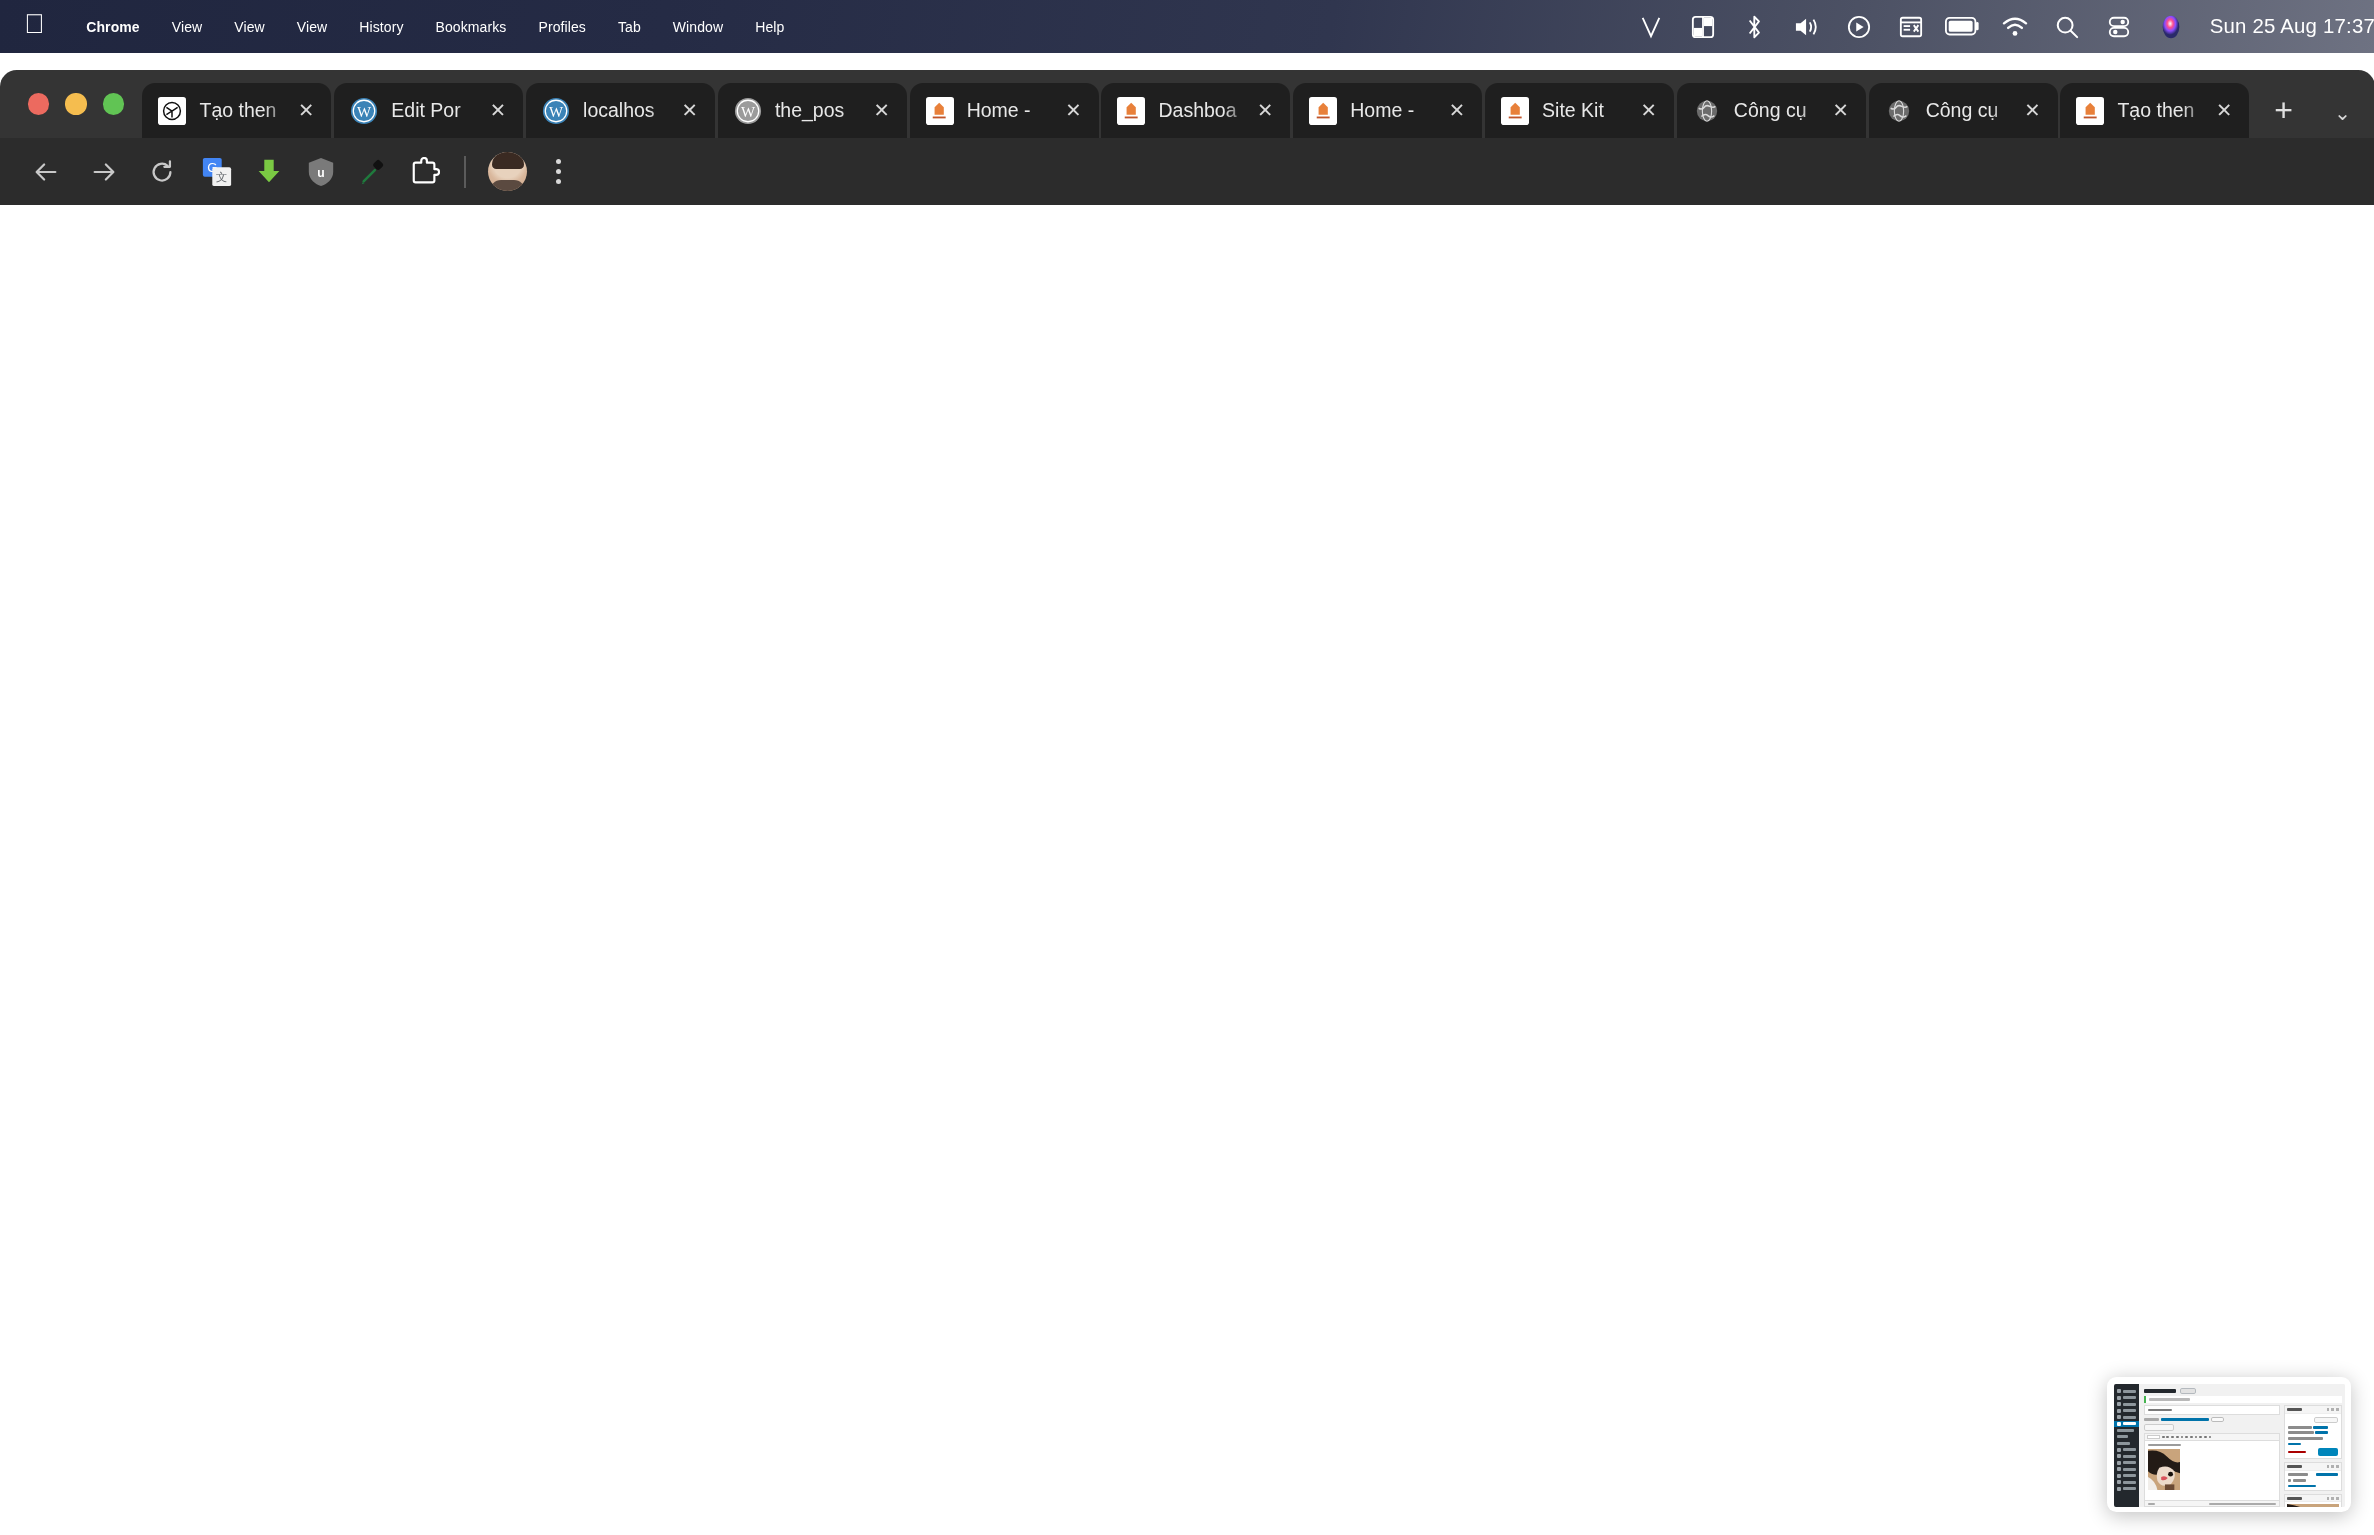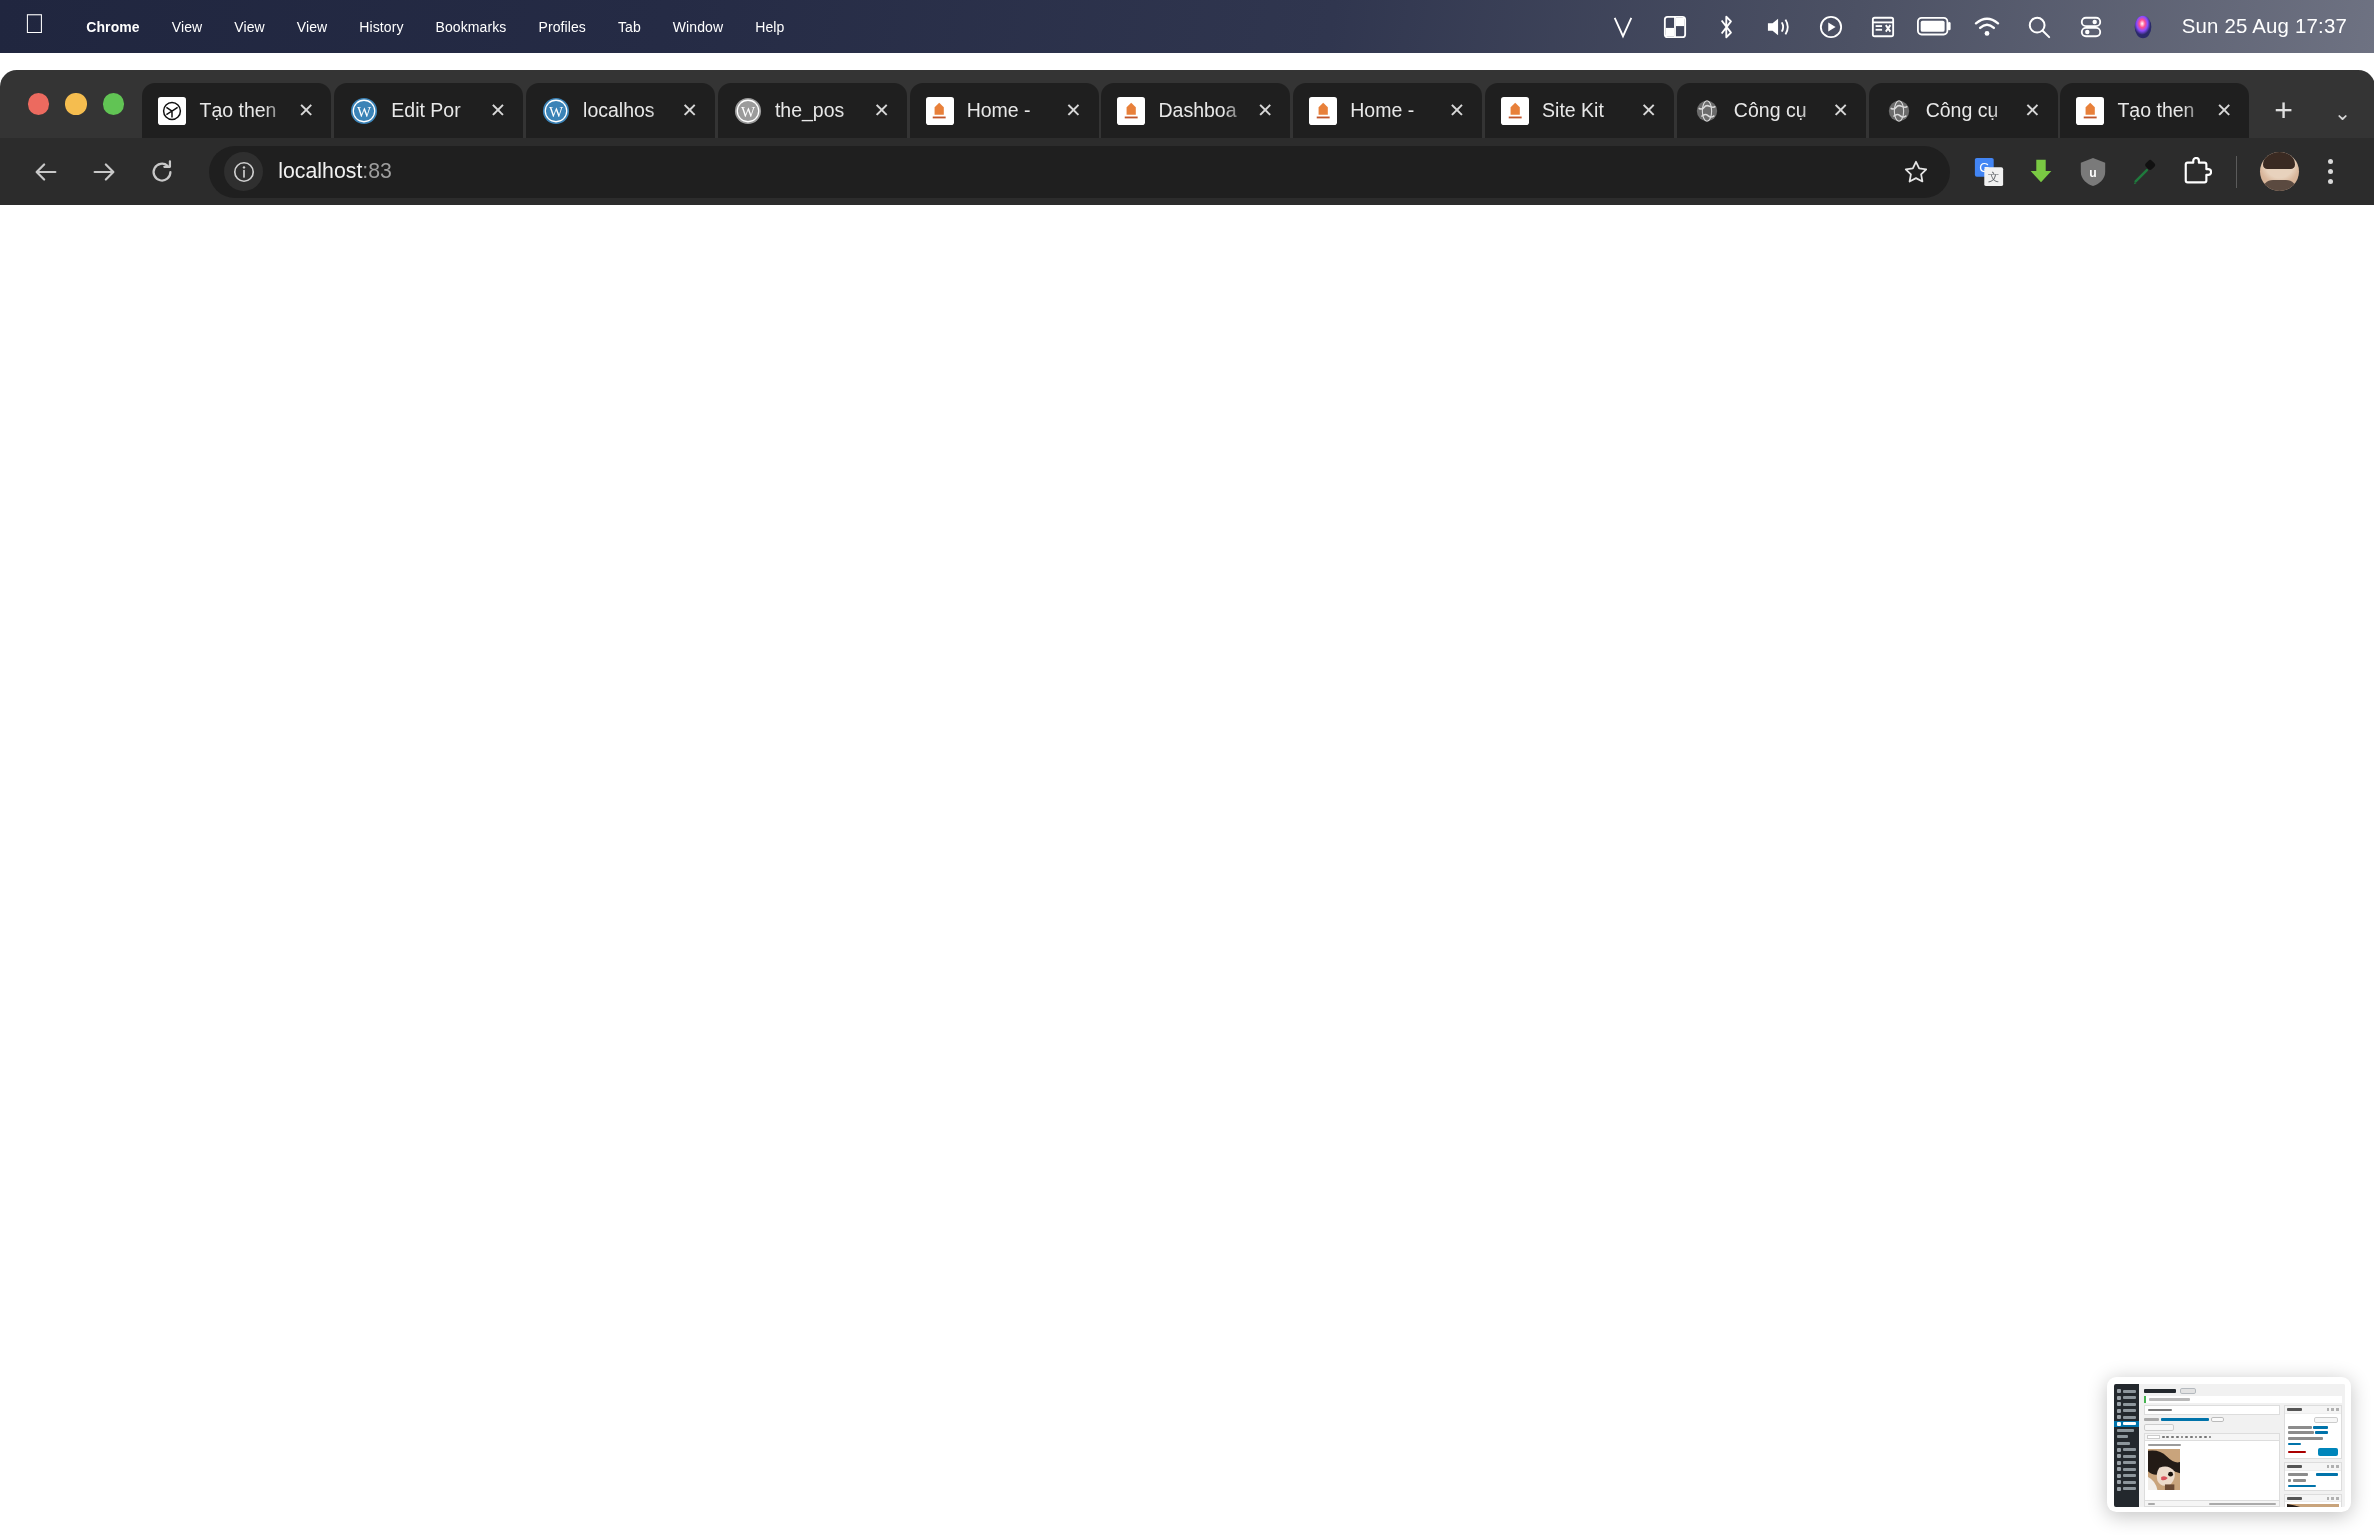--- a/index.html
+++ b/index.html
@@ -20,21 +20,21 @@
     z-index: 50;
   }
   #menubar-left { display: flex; align-items: center; height: 100%; padding-left: 24px; }
   .apple-logo { font-size: 27px; line-height: 1; margin-right: 26px; position: relative; top: -1.9px; }
   .menu-item {
     font-size: 14px; padding: 0 16px; white-space: nowrap; letter-spacing: 0.1px;
   }
   .menu-item.bold { font-weight: bold; }
   #menubar-right {
     margin-left: auto; display: flex; align-items: center; height: 100%;
-    padding-right: 28px; gap: 0px;
+    gap: 0px;
   }
   .status-icon {
     width: 52px; display: flex; align-items: center; justify-content: center;
     height: 100%;
   }
   .status-icon svg { display: block; }
   #clock { font-size: 20.4px; padding-left: 13px; white-space: nowrap; letter-spacing: 0.2px; }
 
   
   #browser {
@@ -541,35 +541,20 @@
         <path d="M5 15 H24 M17 7 L25 15 L17 23" stroke="#c8c8c8" stroke-width="2.4" fill="none" stroke-linecap="round" stroke-linejoin="round"></path>
       </svg>
     </span>
     <span class="nav-btn">
       <svg width="28" height="28" viewBox="0 0 30 30">
         <path d="M24 15 A9 9 0 1 1 21 8.4" stroke="#c8c8c8" stroke-width="2.4" fill="none" stroke-linecap="round"></path>
         <path d="M23.5 3.5 V9.5 H17.5" stroke="#c8c8c8" stroke-width="2.4" fill="none" stroke-linecap="round" stroke-linejoin="round"></path>
       </svg>
     </span>
 
-    <div id="omnibox">
-      <span id="site-info">
-        <svg width="24" height="24" viewBox="0 0 26 26">
-          <circle cx="13" cy="13" r="10" fill="none" stroke="#cfcfcf" stroke-width="1.8"></circle>
-          <circle cx="13" cy="8" r="1.3" fill="#cfcfcf"></circle>
-          <path d="M13 11.5 V18.5" stroke="#cfcfcf" stroke-width="1.8" stroke-linecap="round"></path>
-        </svg>
-      </span>
-      <span id="url-text"><span>localhost</span><span class="dim">:83</span></span>
-      <span id="star-btn">
-        <svg width="26" height="26" viewBox="0 0 28 28">
-          <path d="M14 3 L17.4 10.2 L25 11.2 L19.5 16.6 L20.9 24.2 L14 20.6 L7.1 24.2 L8.5 16.6 L3 11.2 L10.6 10.2 Z" fill="none" stroke="#e4e4e4" stroke-width="1.9" stroke-linejoin="round"></path>
-        </svg>
-      </span>
-    </div>
 
     <span class="ext-btn">
       <svg width="32" height="32" viewBox="0 0 34 34">
         <rect x="2" y="2" width="20" height="20" rx="2" fill="#4285f4"></rect>
         <text x="12" y="17" font-size="14" font-family="Liberation Sans, sans-serif" fill="#fff" text-anchor="middle">G</text>
         <rect x="12" y="12" width="20" height="20" rx="2" fill="#f1f1f1"></rect>
         <text x="22" y="27" font-size="12" font-family="Liberation Sans, sans-serif" fill="#5f6368" text-anchor="middle">文</text>
       </svg>
     </span>
     <span class="ext-btn">

